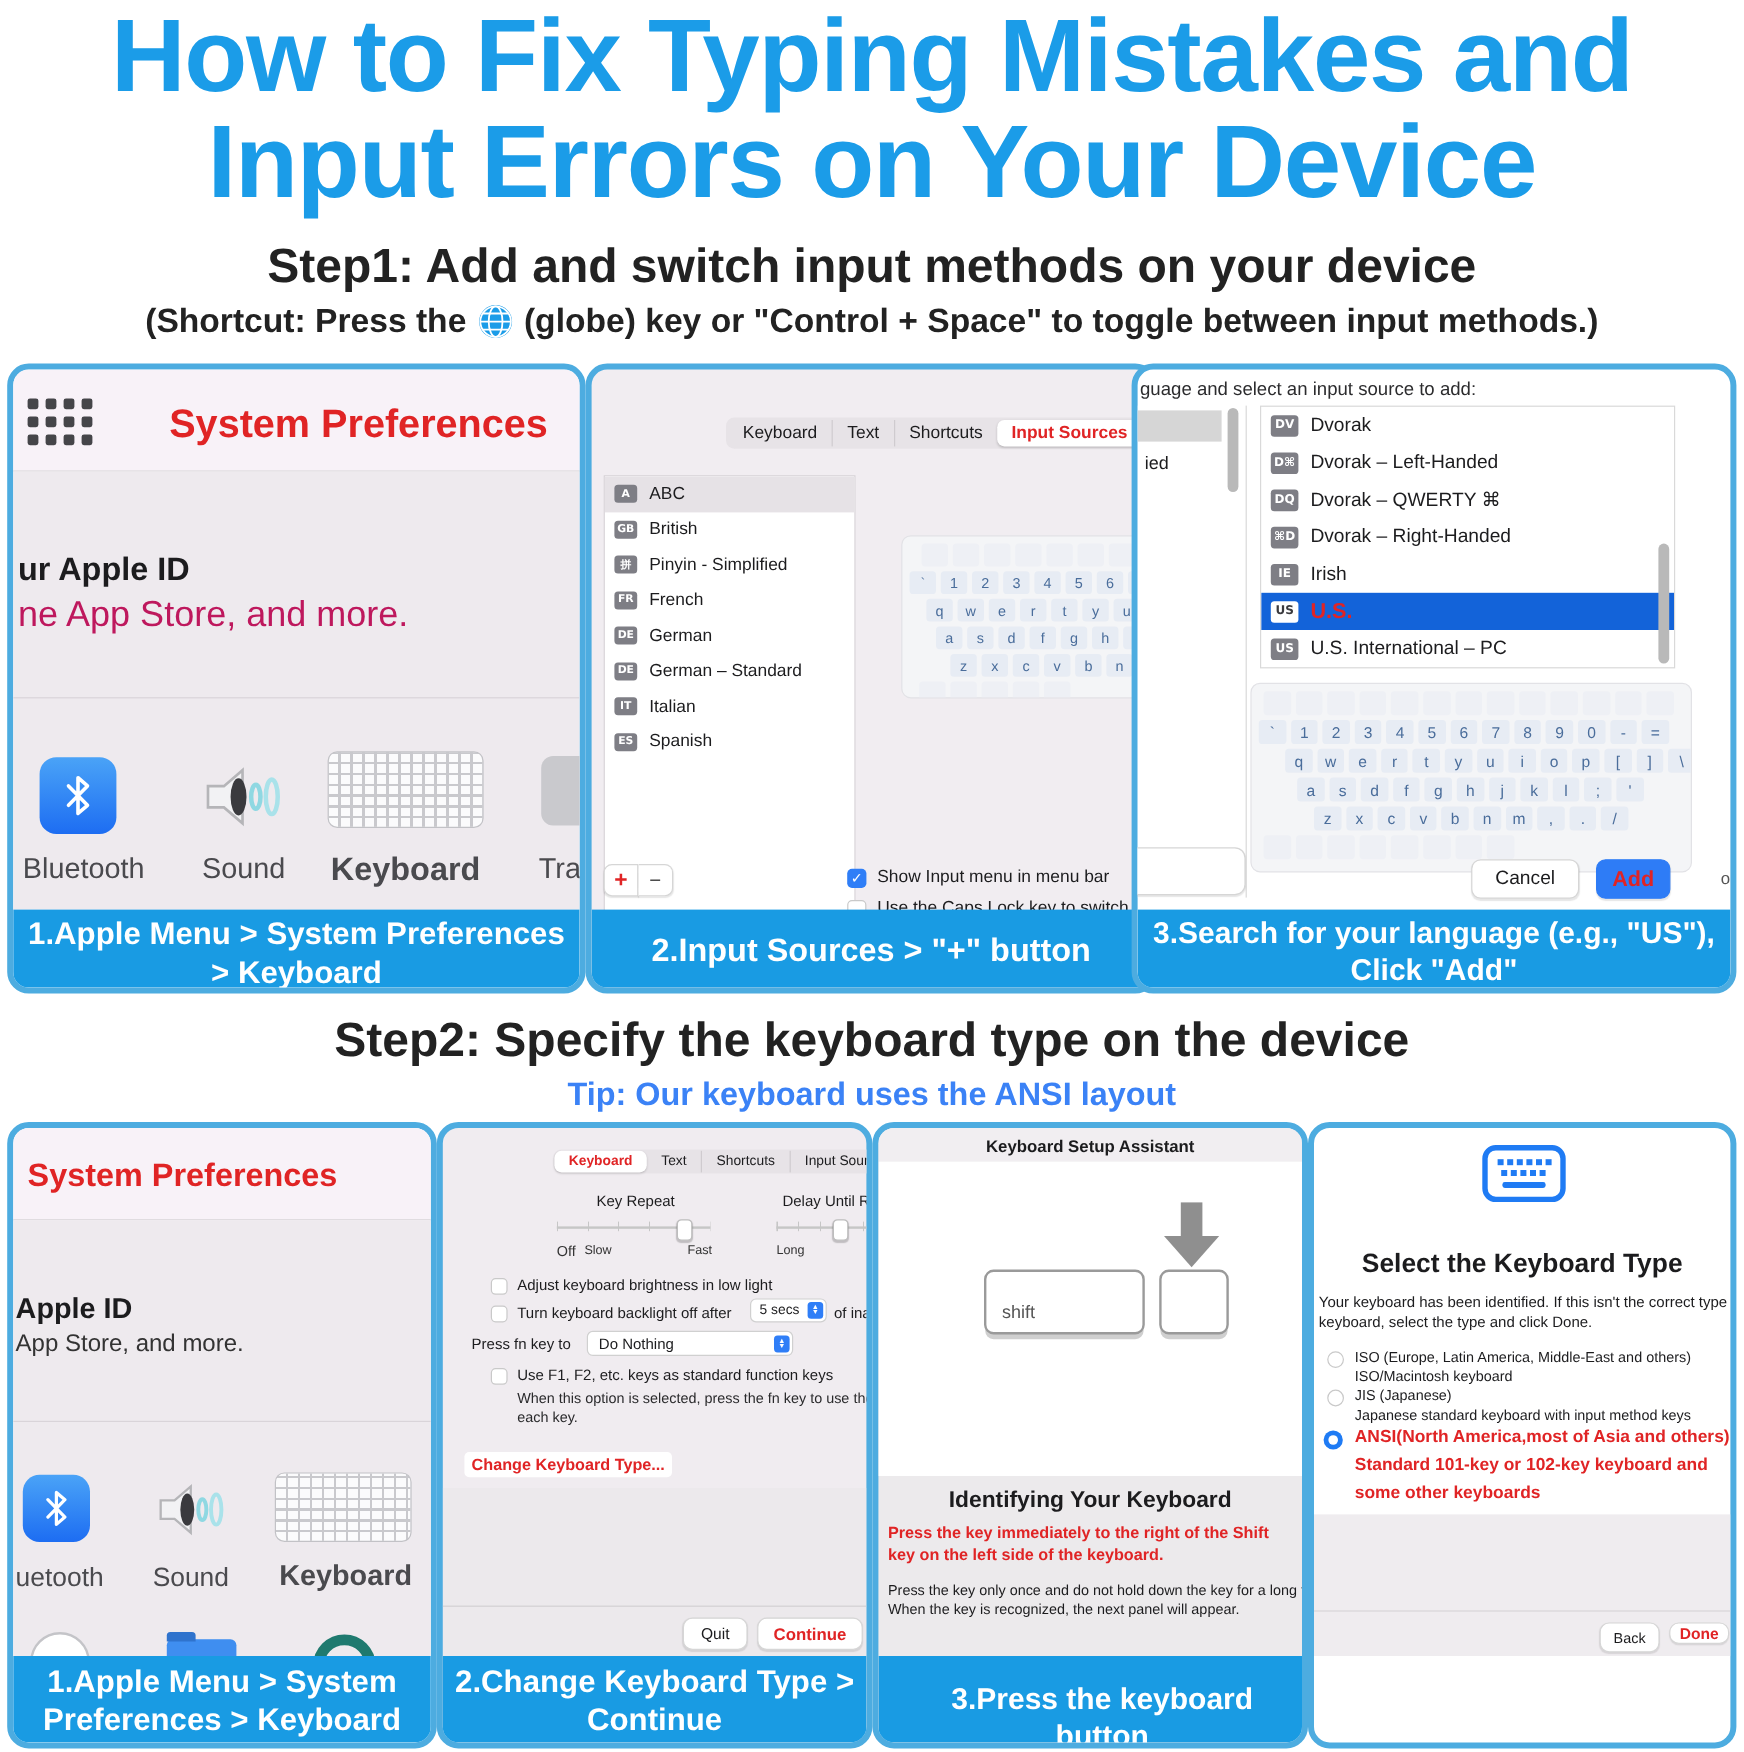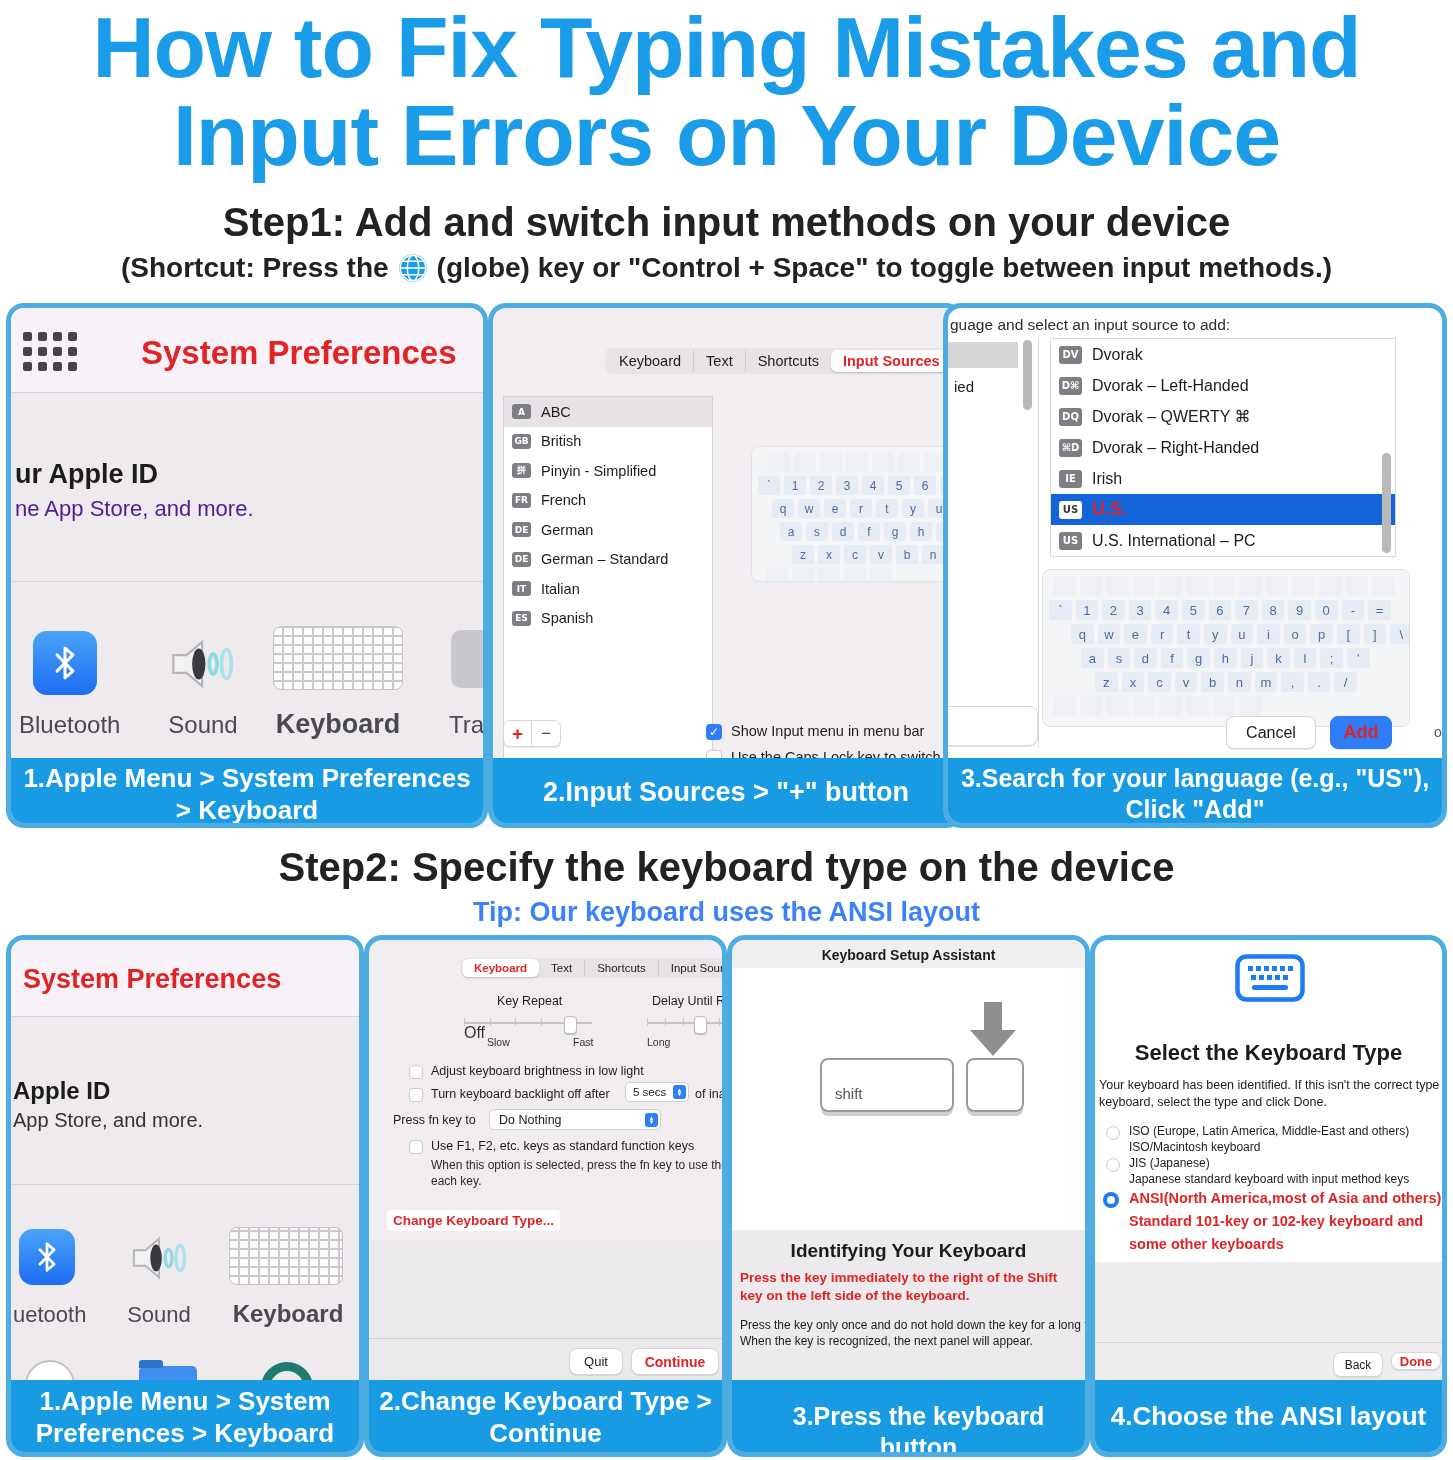--- a/index.html
+++ b/index.html
@@ -113,21 +113,21 @@
           <i></i>
           <i></i>
           <i></i>
           <i></i>
       </div>
       <div class="abs red bold" style="left:130px;top:26px;font-size:33px;">System Preferences</div>
     </div>
     <div class="divider" style="top:84px;"></div>
     <div class="sysbody" style="top:85px;height:365px;">
       <div class="abs bold" style="left:4px;top:66px;font-size:27px;">ur Apple ID</div>
-      <div class="abs" style="left:4px;top:103px;font-size:22px;color:#4c1d95;">ne App Store, and more.</div>
+      <div class="abs" style="left:4px;top:103px;font-size:30px;color:#be185d;">ne App Store, and more.</div>
       <div class="divider" style="top:188px;"></div>
       <div class="bt-icon abs" style="left:22px;top:238px;width:64px;height:64px;">
         <svg width="38" height="38" viewBox="0 0 24 24">
             <path d="M7 6.9 L17 17.1 L12 21.4 L12 2.6 L17 6.9 L7 17.1" stroke="#fff" stroke-width="1.9" fill="none" stroke-linejoin="round" stroke-linecap="round"></path>
           </svg>
       </div>
       <div class="abs" style="left:152px;top:240px;">
         <svg width="76" height="62" viewBox="0 0 66 56">
           <path d="M8 20 H20 L34 8 V48 L20 36 H8 Z" fill="#f2f2f4" stroke="#b5b5b8" stroke-width="2"></path>
           <ellipse cx="31" cy="28" rx="6" ry="14" fill="#3a3a3e"></ellipse>
@@ -450,21 +450,21 @@
     <div class="slider" style="left:95px;top:76px;width:128px;">
       <div class="trk"></div>
         <div class="tks"></div>
         <div class="th" style="left:78%;"></div>
     </div>
     <div class="slider" style="left:278px;top:76px;width:90px;">
       <div class="trk"></div>
         <div class="tks"></div>
         <div class="th" style="left:52%;"></div>
     </div>
-    <div class="abs" style="left:95px;top:84px;font-size:16px;color:#333;">Off</div>
+    <div class="abs" style="left:95px;top:96px;font-size:12px;color:#333;">Off</div>
     <div class="abs" style="left:118px;top:96px;font-size:10.5px;color:#333;">Slow</div>
     <div class="abs" style="left:204px;top:96px;font-size:10.5px;color:#333;">Fast</div>
     <div class="abs" style="left:278px;top:96px;font-size:10.5px;color:#333;">Long</div>
 
     <div class="cb" style="left:40px;top:125px;width:14px;height:14px;"></div>
     <div class="abs" style="left:62px;top:124px;font-size:12.5px;">Adjust keyboard brightness in low light</div>
     <div class="cb" style="left:40px;top:148px;width:14px;height:14px;"></div>
     <div class="abs" style="left:62px;top:147px;font-size:12.5px;">Turn keyboard backlight off after</div>
     <div class="dd" style="left:256px;top:142px;width:64px;height:20px;font-size:11.5px;padding-left:7px;">
       <span>5 secs</span>
@@ -566,18 +566,15 @@
       </div>
     <div class="abs" style="left:0;right:0;top:322px;height:118px;background:#efecef;">
       <div class="divider" style="top:80px;background:#d8d5d8;"></div>
       <div class="pill" style="position:absolute;left:238px;top:90px;width:50px;height:25px;font-size:12px;">
           <span>Back</span>
         </div>
       <div class="pill" style="position:absolute;left:296px;top:90px;width:50px;height:18px;font-size:13px;">
           <span class="red bold">Done</span>
         </div>
     </div>
-    <div class="cap" style="height:72px;font-size:26px;">
-      <div class="l" style="margin-top:21px;">4.Choose the ANSI layout</div>
-    </div>
   </div>
 
 </div>
 
 </body></html>

